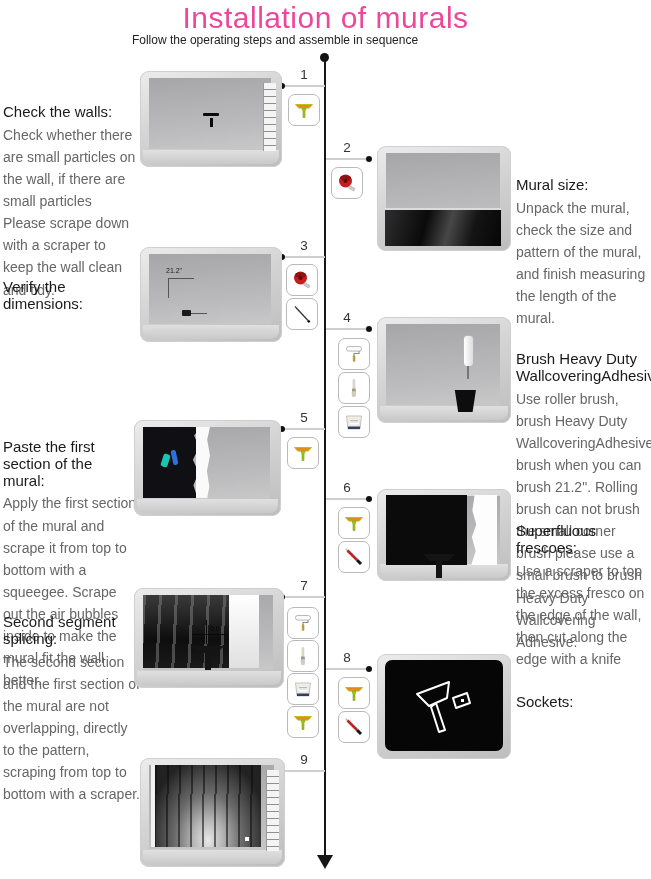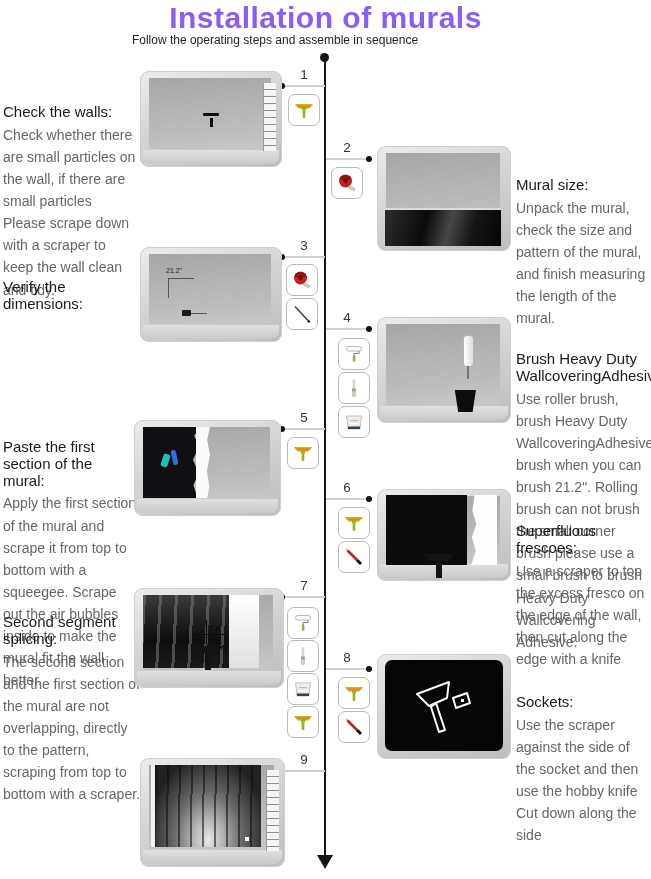--- a/index.html
+++ b/index.html
@@ -2,21 +2,21 @@
 <html><head>
 <meta charset="utf-8">
 <style>
   html,body { margin:0; padding:0; background:#fff; }
   #canvas {
     position:relative; width:651px; height:879px; background:#ffffff;
     font-family:"Liberation Sans", sans-serif; overflow:hidden;
   }
   
   .title { position:absolute; left:0; top:1px; width:651px; text-align:center;
-    font-size:30px; font-weight:bold; color:#8b5cf6; letter-spacing:0.5px; }
+    font-size:30px; font-weight:normal; color:#ec4899; letter-spacing:0.5px; }
   .subtitle { position:absolute; left:0; top:33px; width:550px; text-align:center;
     font-size:12px; color:#222; }
   
   .tl-line { position:absolute; left:324px; top:57px; width:2px; height:799px; background:#161616; }
   .tl-dot { position:absolute; left:320px; top:53px; width:9px; height:9px; border-radius:50%; background:#111; }
   .tl-arrow { position:absolute; left:317px; top:855px; width:0; height:0;
     border-left:8px solid transparent; border-right:8px solid transparent; border-top:14px solid #161616; }
   
   .conn { position:absolute; height:2px; background:#cfcfcf; width:42px; }
   .conn .dot { position:absolute; width:6px; height:6px; background:#111; border-radius:50%; top:-2px; }
@@ -280,21 +280,20 @@
   <div class="txt" style="left:516px;top:486px;width:134px">
     <div class="h">Superfluous frescoes:</div>
     <div class="b">Use a scraper to top the excess fresco on the edge of the wall, then cut along the edge with a knife</div>
   </div>
   <div class="txt" style="left:3px;top:577px;width:137px">
     <div class="h">Second segment splicing:</div>
     <div class="b">The second section and the first section of the mural are not overlapping, directly to the pattern, scraping from top to bottom with a scraper.</div>
   </div>
   <div class="txt" style="left:516px;top:657px;width:134px">
     <div class="h">Sockets:</div>
-    <div class="b">Use the scraper against the side of the socket and then use the hobby knife Cut down along the side</div>
   </div>
 
   <div class="room" style="left:140px;top:71px;width:142px;height:96px">
     <div class="wall"></div>
     <div class="floor"></div>
     <div class="t1h"></div>
     <div class="t1v"></div>
     <div class="ladder"></div>
   </div>
 

